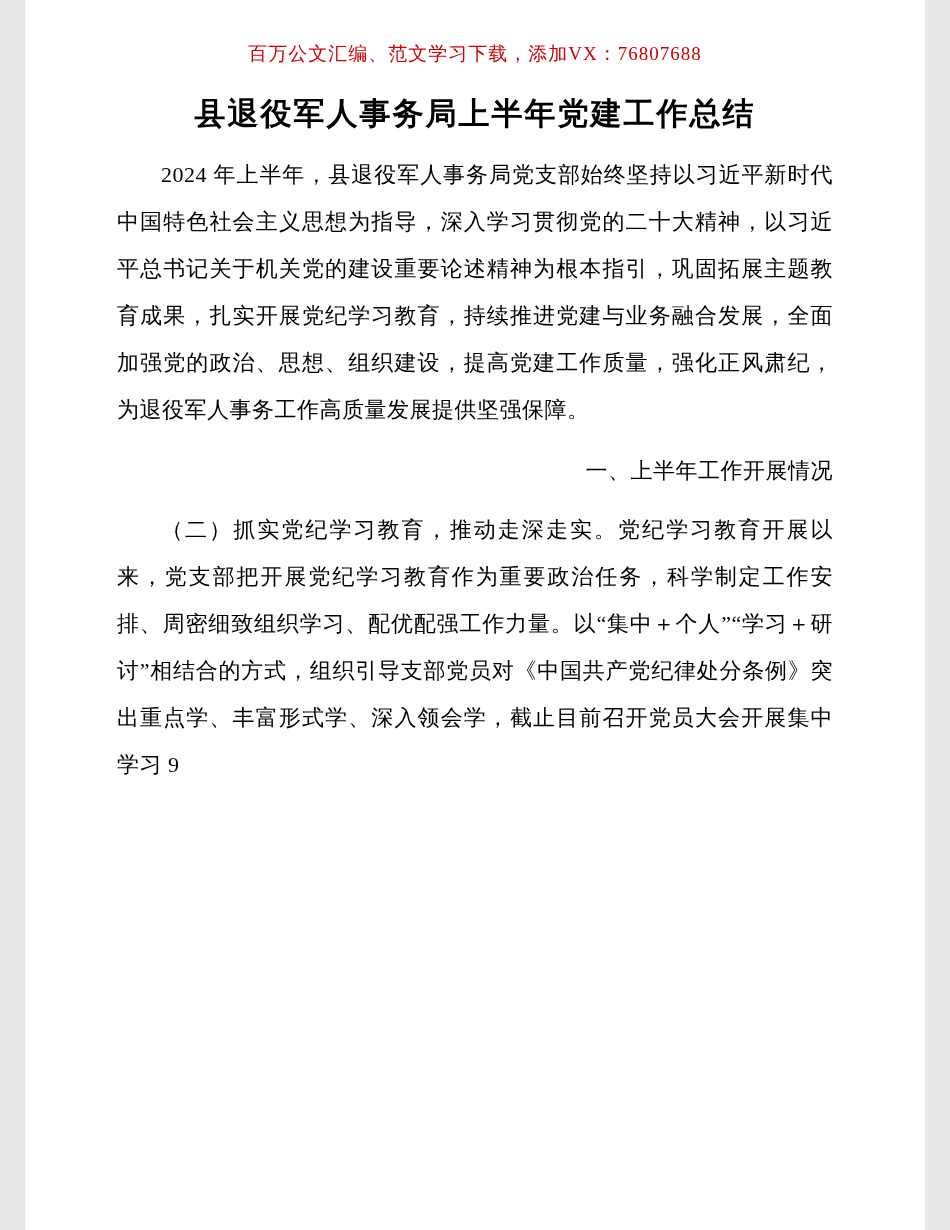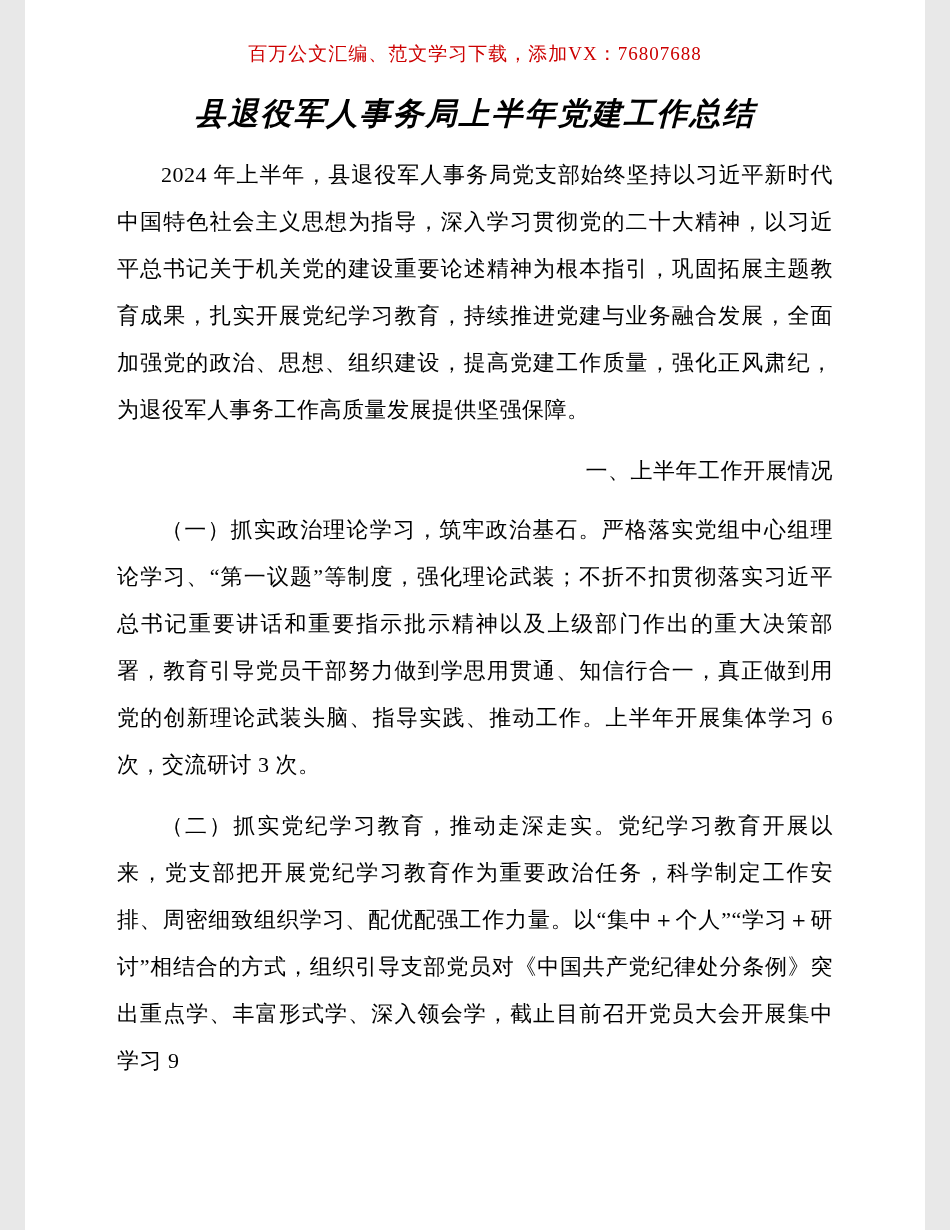--- a/index.html
+++ b/index.html
@@ -42,21 +42,20 @@
       font-family: "Liberation Serif", "DejaVu Serif", serif;
     }
     .doc-title {
       font-size: 31px;
       font-weight: bold;
       color: #000000;
       text-align: center;
       letter-spacing: 2px;
       margin: 0 0 16px 0;
       line-height: 1.35;
-      font-style: italic;
     }
     .para {
       font-size: 22px;
       color: #000000;
       line-height: 47px;
       text-align: justify;
       text-indent: 2em;
       margin: 0 0 14px 0;
       letter-spacing: 0.5px;
       word-break: break-all;
@@ -73,18 +72,17 @@
   <div class="page">
 
     <div class="watermark">百万公文汇编、范文学习下载，添加VX：76807688</div>
 
     <h1 class="doc-title">县退役军人事务局上半年党建工作总结</h1>
 
     <p class="para">2024 年上半年，县退役军人事务局党支部始终坚持以习近平新时代中国特色社会主义思想为指导，深入学习贯彻党的二十大精神，以习近平总书记关于机关党的建设重要论述精神为根本指引，巩固拓展主题教育成果，扎实开展党纪学习教育，持续推进党建与业务融合发展，全面加强党的政治、思想、组织建设，提高党建工作质量，强化正风肃纪，为退役军人事务工作高质量发展提供坚强保障。</p>
 
     <p class="para section-heading">一、上半年工作开展情况</p>
 
-    <p class="para">（一）抓实政治理论学习，筑牢政治基石。严格落实党组中心组理论学习、“第一议题”等制度，强化理论武装；不折不扣贯彻落实习近平总书记重要讲话和重要指示批示精神以及上级部门作出的重大决策部署，教育引导党员干部努力做到学思用贯通、知信行合一，真正做到用党的创新理论武装头脑、指导实践、推动工作。上半年开展集体学习 6 次，交流研讨 3 次。</p>
 
     <p class="para">（二）抓实党纪学习教育，推动走深走实。党纪学习教育开展以来，党支部把开展党纪学习教育作为重要政治任务，科学制定工作安排、周密细致组织学习、配优配强工作力量。以“集中＋个人”“学习＋研讨”相结合的方式，组织引导支部党员对《中国共产党纪律处分条例》突出重点学、丰富形式学、深入领会学，截止目前召开党员大会开展集中学习 9</p>
 
   </div>
 </div>
 
 </body></html>

